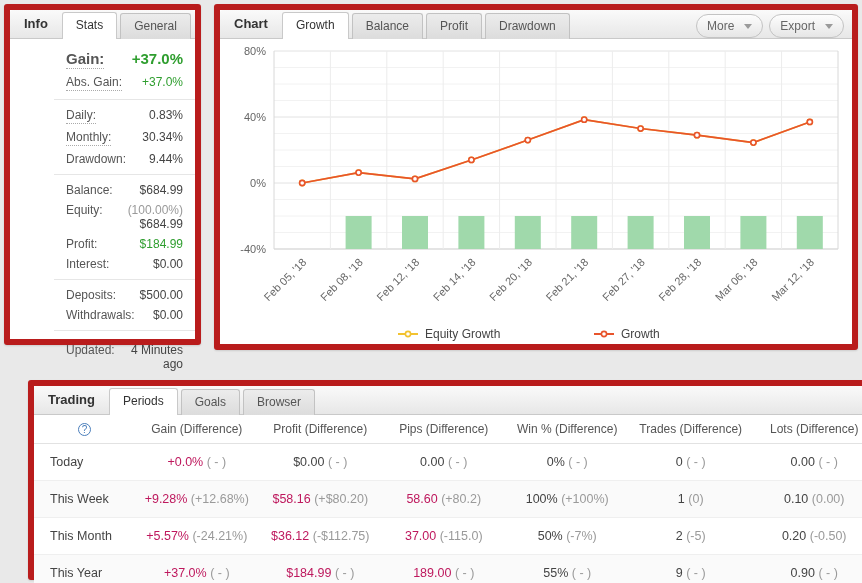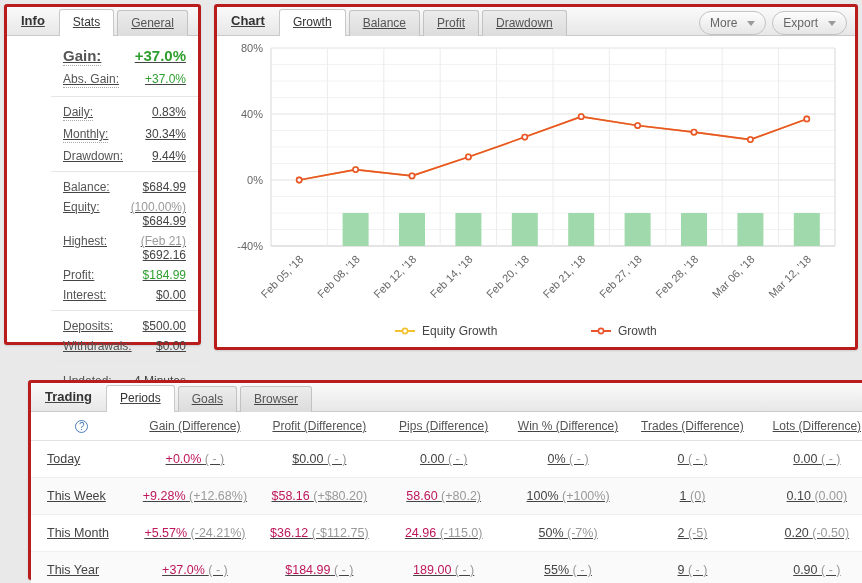--- a/index.html
+++ b/index.html
@@ -5,23 +5,22 @@
   * { box-sizing: border-box; }
   html,body { margin:0; padding:0; }
   body {
     width:862px; height:583px; overflow:hidden; position:relative;
     background:#e9e9e9;
     font-family:"Liberation Sans", sans-serif;
     font-size:12px; color:#444;
   }
   .panel {
     position:absolute; background:#fff;
-    border:3px solid #b91c1c; border-radius:3px;
+    border:6px solid #b91c1c; border-radius:3px;
     box-shadow:0 1px 2px rgba(0,0,0,.12);
-    text-decoration:underline;
   }
   #info-panel    { left:4px;   top:4px;   width:197px; height:341px; }
   #chart-panel   { left:214px; top:4px;   width:644px; height:346px; }
   #trading-panel { left:8px;   top:380px; width:854px; height:200px;margin-left:20px; }
 
   .tabstrip {
     height:29px; display:flex; align-items:flex-end;
     background:linear-gradient(#fafafa,#e7e7e7);
     border-bottom:1px solid #c9c9c9;
     border-radius:3px 3px 0 0;
@@ -131,24 +130,20 @@
         <span class="info-value ">9.44%</span>
       </div>
       <div class="divider"></div>
       <div class="info-row">
         <span class="info-label">Balance:</span>
         <span class="info-value ">$684.99</span>
       </div>
       <div class="info-row">
         <span class="info-label">Equity:</span>
         <span class="info-value "><span class="muted">(100.00%) </span>$684.99</span>
-      </div>
-      <div class="info-row">
-        <span class="info-label">Highest:</span>
-        <span class="info-value "><span class="muted">(Feb 21) </span>$692.16</span>
       </div>
       <div class="info-row">
         <span class="info-label">Profit:</span>
         <span class="info-value green">$184.99</span>
       </div>
       <div class="info-row">
         <span class="info-label">Interest:</span>
         <span class="info-value ">$0.00</span>
       </div>
       <div class="divider"></div>
@@ -308,21 +303,21 @@
           <td><span class="cell-main green">$58.16 </span><span class="cell-diff">(+$80.20)</span></td>
           <td><span class="cell-main green">58.60 </span><span class="cell-diff">(+80.2)</span></td>
           <td><span class="cell-main">100% </span><span class="cell-diff">(+100%)</span></td>
           <td><span class="cell-main">1 </span><span class="cell-diff">(0)</span></td>
           <td><span class="cell-main">0.10 </span><span class="cell-diff">(0.00)</span></td>
         </tr>
         <tr>
           <th>This Month</th>
           <td><span class="cell-main green">+5.57% </span><span class="cell-diff">(-24.21%)</span></td>
           <td><span class="cell-main green">$36.12 </span><span class="cell-diff">(-$112.75)</span></td>
-          <td><span class="cell-main green">24.96 </span><span class="cell-diff">(-115.0)</span></td>
+          <td><span class="cell-main green">37.00 </span><span class="cell-diff">(-115.0)</span></td>
           <td><span class="cell-main">50% </span><span class="cell-diff">(-7%)</span></td>
           <td><span class="cell-main">2 </span><span class="cell-diff">(-5)</span></td>
           <td><span class="cell-main">0.20 </span><span class="cell-diff">(-0.50)</span></td>
         </tr>
         <tr>
           <th>This Year</th>
           <td><span class="cell-main green">+37.0% </span><span class="cell-diff">( - )</span></td>
           <td><span class="cell-main green">$184.99 </span><span class="cell-diff">( - )</span></td>
           <td><span class="cell-main green">189.00 </span><span class="cell-diff">( - )</span></td>
           <td><span class="cell-main">55% </span><span class="cell-diff">( - )</span></td>

